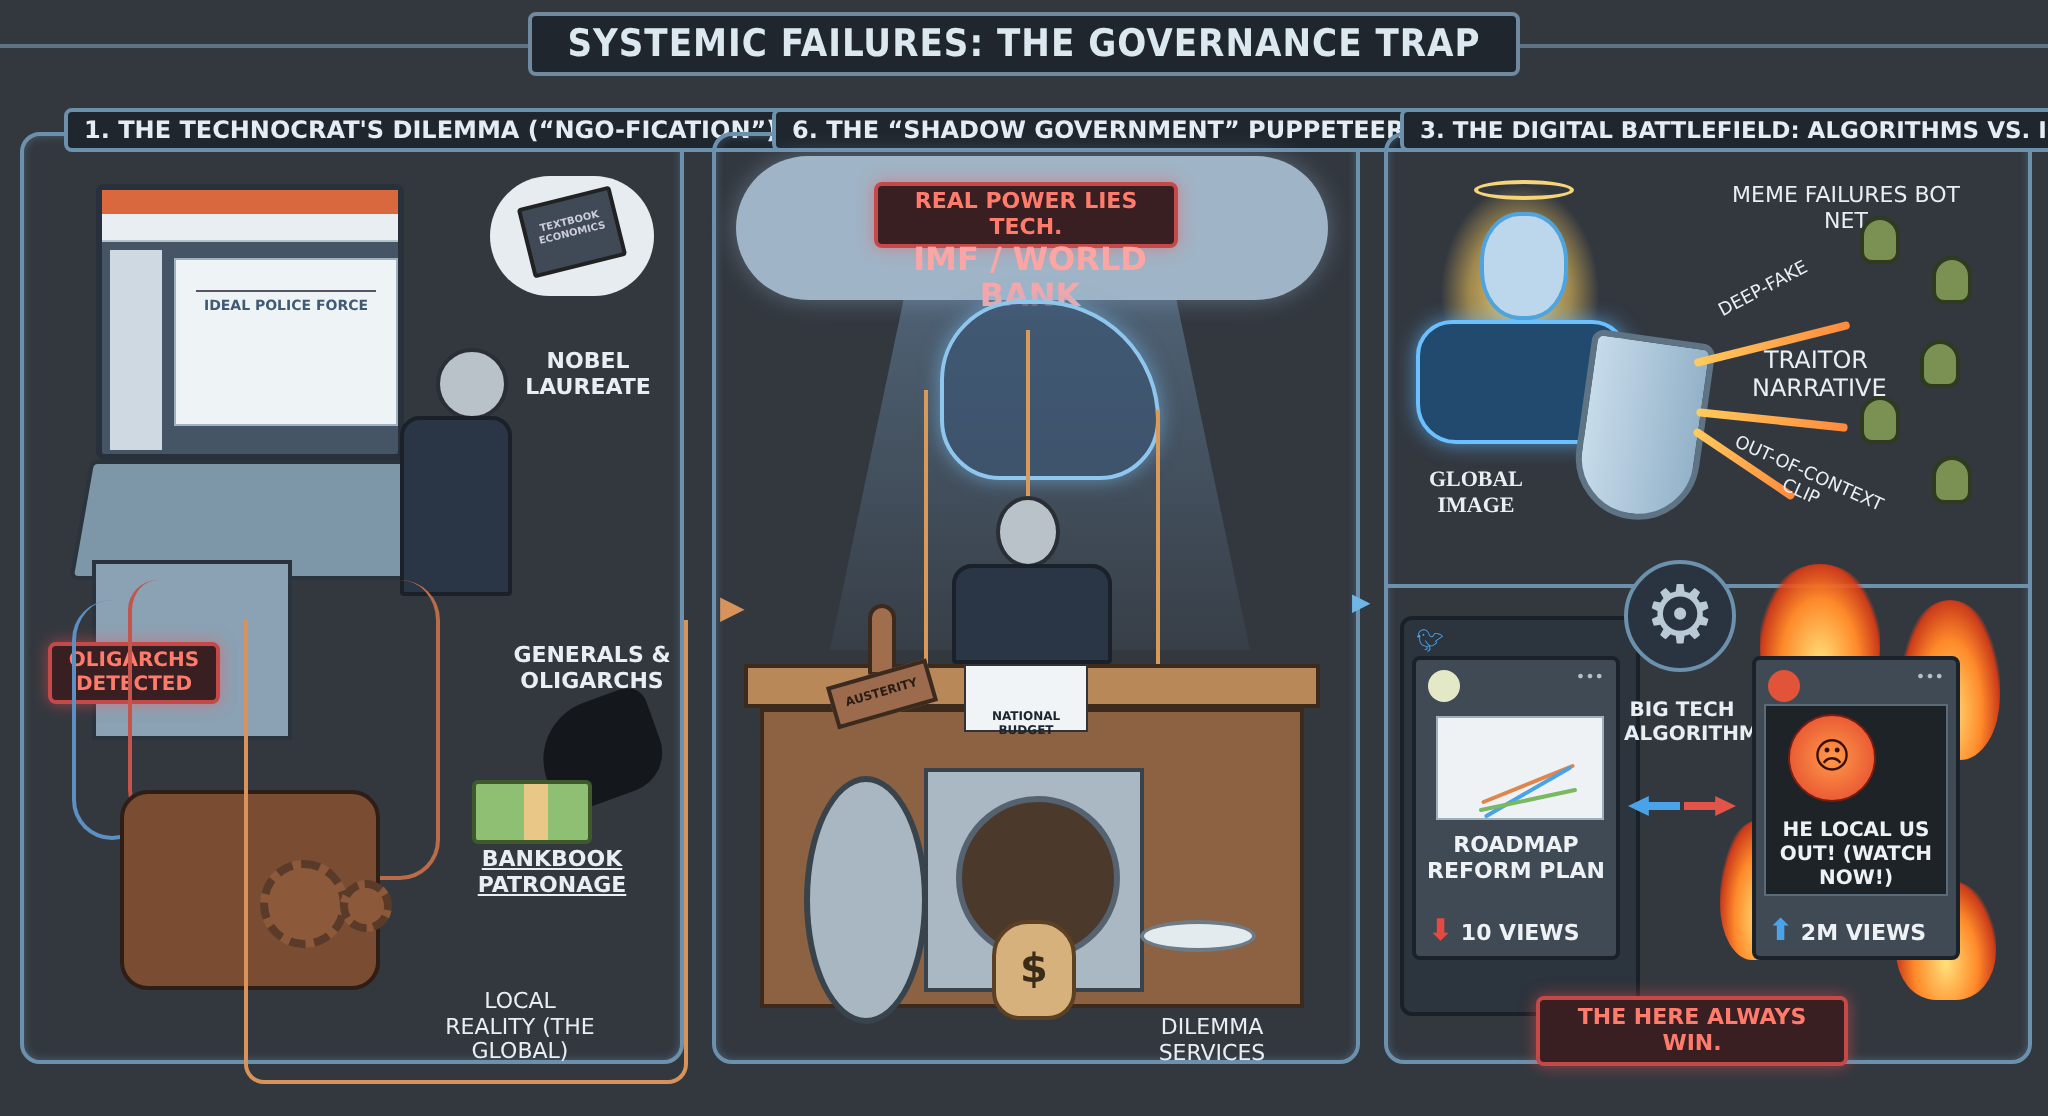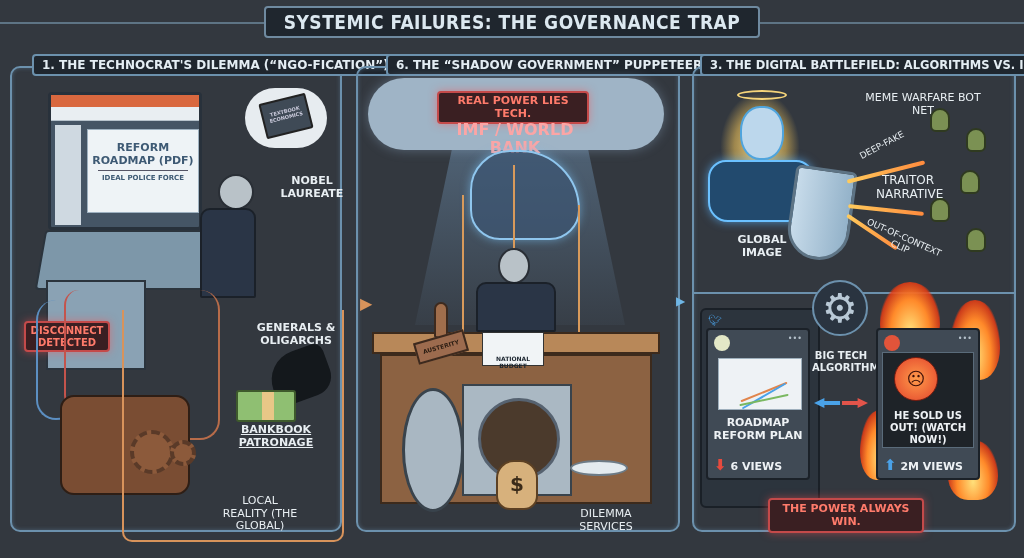--- a/index.html
+++ b/index.html
@@ -112,35 +112,34 @@
 </div>
 
 <div class="panel" style="left:10px;top:66px;width:332px;height:466px;">
   <div class="panel-label" style="left:20px;">1. THE TECHNOCRAT'S DILEMMA (“NGO-FICATION”)</div>
 </div>
 <div class="monitor">
   <div class="ribbon"></div>
   <div class="ribbon2"></div>
   <div class="slide-thumbs"></div>
   <div class="slide-main">
-    <div class="slide-title">REFORM ROADMAP (PDF)</div>
     <div class="slide-rule"></div>
     <div class="slide-sub">IDEAL POLICE FORCE</div>
   </div>
 </div>
 <div class="console"></div>
 <div class="cabinet"></div>
 <div class="thought"></div>
 <div class="book">
   <div style="font-size:5px;color:#ccd;text-align:center;padding-top:8px;font-weight:bold;">TEXTBOOK ECONOMICS</div>
 </div>
 <div class="person" style="left:218px;top:174px;"></div>
 <div class="suit" style="left:200px;top:208px;width:56px;height:90px;"></div>
-<div class="lbl" style="left:262px;top:175px;width:64px;margin-left:18px;">NOBEL LAUREATE</div>
-<div class="redbox" style="left:24px;top:321px;width:86px;font-size:10px;padding:2px;">DISCONNECT DETECTED</div>
+<div class="lbl" style="left:262px;top:175px;width:64px;">NOBEL LAUREATE</div>
+<div class="redbox" style="left:24px;top:321px;width:86px;font-size:10px;padding:2px;">OLIGARCHS DETECTED</div>
 <div class="lbl" style="left:256px;top:322px;width:80px;">GENERALS &amp; OLIGARCHS</div>
 <div class="hand"></div>
 <div class="money">
     <div class="money-band"></div>
   </div>
 <div class="lbl" style="left:238px;top:424px;width:76px;text-decoration:underline;">BANKBOOK PATRONAGE</div>
 <div class="wire" style="left:36px;top:300px;width:40px;height:120px;border-color:#5c8fc2;border-top:none;border-right:none;"></div>
 <div class="wire" style="left:64px;top:290px;width:30px;height:120px;border-color:#c4544c;border-top:none;border-right:none;"></div>
 <div class="wire" style="left:140px;top:290px;width:80px;height:150px;border-color:#b86c4a;border-top:none;border-left:none;"></div>
 <div class="engine"></div>
@@ -176,26 +175,26 @@
 <div class="moneybag">$</div>
 <div class="plate"></div>
 <div class="lbl" style="left:556px;top:508px;width:100px;font-weight:normal;">DILEMMA SERVICES</div>
 
 <div class="flow-arrow" style="left:676px;top:294px;color:#6fb6e6;font-size:12px;">▶</div>
 
 <div class="panel" style="left:692px;top:66px;width:324px;height:466px;">
   <div class="panel-label" style="left:6px;font-size:11.5px;">3. THE DIGITAL BATTLEFIELD: ALGORITHMS VS. ICONS</div>
 </div>
 <div style="position:absolute;left:694px;top:292px;width:320px;height:2px;background:#6c91ad;"></div>
-<div class="lbl" style="left:858px;top:92px;width:130px;font-weight:normal;">MEME WARFARE BOT NET</div>
+<div class="lbl" style="left:858px;top:92px;width:130px;font-weight:normal;">MEME FAILURES BOT NET</div>
 <div class="halo-glow"></div>
 <div class="halo"></div>
 <div class="icon-body"></div>
 <div class="icon-head"></div>
-<div class="lbl" style="left:732px;top:234px;width:60px;">GLOBAL IMAGE</div>
+<div class="lbl" style="left:708px;top:234px;width:60px;font-family:Liberation Serif, serif;">GLOBAL IMAGE</div>
 <div class="shield"></div>
 <div class="bullet" style="left:846px;top:170px;width:80px;transform:rotate(-14deg);"></div>
 <div class="bullet" style="left:848px;top:208px;width:76px;transform:rotate(6deg);"></div>
 <div class="bullet" style="left:842px;top:230px;width:60px;transform:rotate(34deg);"></div>
 <div class="lbl" style="left:852px;top:140px;width:60px;font-size:9px;font-weight:normal;transform:rotate(-28deg);">DEEP-FAKE</div>
 <div class="lbl" style="left:876px;top:174px;width:64px;font-size:12px;font-weight:normal;">TRAITOR NARRATIVE</div>
 <div class="lbl" style="left:852px;top:232px;width:100px;font-size:9px;font-weight:normal;transform:rotate(24deg);">OUT-OF-CONTEXT CLIP</div>
 <div class="goblin" style="left:930px;top:108px;"></div>
 <div class="goblin" style="left:966px;top:128px;"></div>
 <div class="goblin" style="left:960px;top:170px;"></div>
@@ -216,35 +215,35 @@
   <div style="position:absolute;right:6px;top:4px;font-size:8px;color:#b4c0ca;">•••</div>
 </div>
 <div class="mini-chart">
   <div class="chart-line" style="left:20px;top:32px;width:50px;background:#e0854c;transform:rotate(-22deg);"></div>
   <div class="chart-line" style="left:20px;top:36px;width:50px;background:#4aa2e8;transform:rotate(-30deg);"></div>
   <div class="chart-line" style="left:20px;top:40px;width:50px;background:#7ab861;transform:rotate(-12deg);"></div>
 </div>
 <div class="post-text" style="left:712px;top:416px;width:92px;">ROADMAP REFORM PLAN</div>
 <div class="views" style="left:714px;top:456px;">
   <span class="arrow-down">⬇</span>
-  <span>6 VIEWS</span>
+  <span>10 VIEWS</span>
 </div>
 
 <div class="gear-icon-circ">
     <span>⚙</span>
   </div>
 <div class="lbl" style="left:812px;top:350px;width:58px;font-size:10px;">BIG TECH ALGORITHM</div>
 <div class="split-arrow" style="left:814px;width:26px;background:#4aa2e8;clip-path:polygon(0 50%,40% 0,40% 30%,100% 30%,100% 70%,40% 70%,40% 100%);"></div>
 <div class="split-arrow" style="left:842px;width:26px;background:#e2544a;clip-path:polygon(100% 50%,60% 0,60% 30%,0 30%,0 70%,60% 70%,60% 100%);"></div>
 
 <div class="post" style="left:876px;top:328px;width:104px;height:152px;">
   <div style="position:absolute;left:6px;top:5px;width:16px;height:16px;border-radius:50%;background:#e2543a;"></div>
   <div style="position:absolute;right:6px;top:4px;font-size:8px;color:#b4c0ca;">•••</div>
 </div>
 <div class="post-media" style="left:882px;top:352px;width:92px;height:96px;background:#1e2328;"></div>
 <div class="angry">☹</div>
-<div class="post-text" style="left:880px;top:410px;width:96px;font-size:10px;">HE SOLD US OUT! (WATCH NOW!)</div>
+<div class="post-text" style="left:880px;top:410px;width:96px;font-size:10px;">HE LOCAL US OUT! (WATCH NOW!)</div>
 <div class="views" style="left:884px;top:456px;">
   <span class="arrow-up">⬆</span>
   <span>2M VIEWS</span>
 </div>
 
-<div class="redbox" style="left:768px;top:498px;width:156px;font-size:11px;padding:3px;">THE POWER ALWAYS WIN.</div>
+<div class="redbox" style="left:768px;top:498px;width:156px;font-size:11px;padding:3px;">THE HERE ALWAYS WIN.</div>
 
 </body></html>

